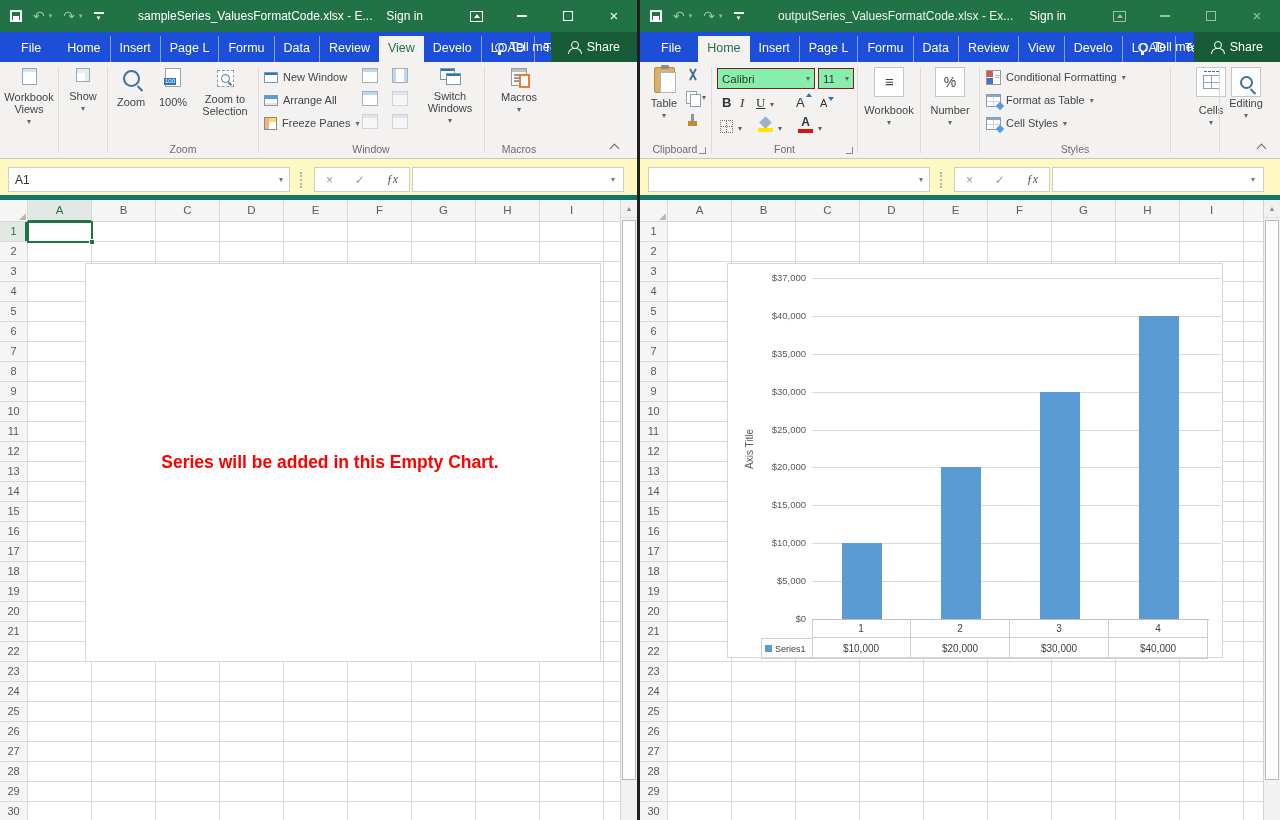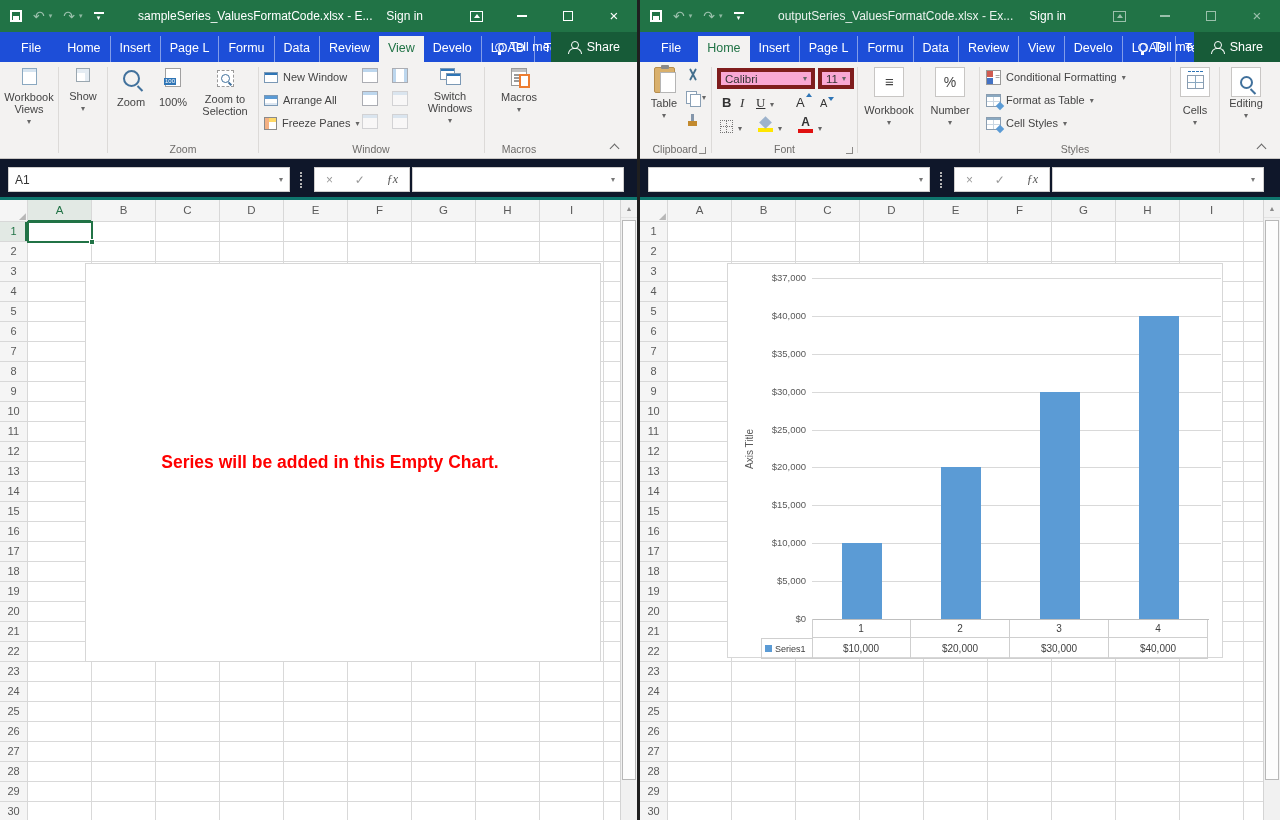--- a/index.html
+++ b/index.html
@@ -89,21 +89,21 @@
   .i-clip::after { content:""; position:absolute; left:5px; top:4px; width:14px; height:19px; background:#fff; border:1px solid #b5b5b5; }
   .i-scis { position:relative; width:14px; height:14px; }
   .i-scis::before, .i-scis::after { content:""; position:absolute; left:6px; top:0; width:2px; height:13px; background:#44708e; border-radius:1px; }
   .i-scis::before { transform:rotate(28deg); } .i-scis::after { transform:rotate(-28deg); }
   .i-copy { position:relative; width:14px; height:14px; }
   .i-copy::before, .i-copy::after { content:""; position:absolute; width:9px; height:11px; background:#fff; border:1px solid #8aa0b5; }
   .i-copy::before { left:0; top:0; } .i-copy::after { left:4px; top:3px; }
   .i-brush { width:12px; height:13px; position:relative; }
   .i-brush::before { content:""; position:absolute; left:5px; top:0; width:3px; height:7px; background:#8496ab; }
   .i-brush::after { content:""; position:absolute; left:2px; top:7px; width:9px; height:5px; background:#c28a2e; }
-  .combo { background:#f9a8d4; border:4px solid #7f1d1d; display:flex; align-items:center; font-size:11.5px; color:#333; padding:0 4px; }
+  .combo { background:#86efac; border:1px solid #7f1d1d; display:flex; align-items:center; font-size:11.5px; color:#333; padding:0 4px; }
   .combo .car { margin-left:auto; font-size:8px; color:#666; }
   .fmt-letter { font-size:13px; color:#333; font-family:"Liberation Serif",serif; }
   .fmt-letter.b { font-weight:bold; font-family:"Liberation Sans",sans-serif; }
   .fmt-letter.i { font-style:italic; }
   .fmt-letter.u { text-decoration:underline; }
   .grow-font, .shrink-font { position:relative; font-size:13px; color:#333; }
   .grow-font::after { content:""; position:absolute; top:-2px; right:-7px; border-left:3px solid transparent; border-right:3px solid transparent; border-bottom:4px solid #2e75b6; }
   .shrink-font { font-size:11px; }
   .shrink-font::after { content:""; position:absolute; top:0; right:-7px; border-left:3px solid transparent; border-right:3px solid transparent; border-top:4px solid #2e75b6; }
   .i-borders { width:13px; height:13px; border:1px dotted #777; position:relative; }
@@ -124,21 +124,21 @@
   .i-grid.brush::after { content:""; position:absolute; right:-3px; bottom:-3px; width:6px; height:6px; background:#5b9bd5; transform:rotate(45deg); }
   .boxic { width:30px; height:30px; background:#fff; border:1px solid #c8c6c4; display:flex; align-items:center; justify-content:center; }
   .i-cells { width:17px; height:14px; border:1px solid #8a9db0; background:
       linear-gradient(to right,transparent 7px,#8aa8c0 7px 8px,transparent 8px),
       linear-gradient(transparent 6px,#8aa8c0 6px 7px,transparent 7px),#fff; position:relative; }
   .i-cells::before { content:""; position:absolute; left:0; top:-5px; width:15px; border-top:1px dashed #2e75b6; }
   .alignic { font-size:15px; color:#444; letter-spacing:-1px; }
   .pctic { font-size:14px; color:#444; }
 
   
-  .fbar { position:absolute; top:159px; left:0; right:0; height:41px; background:#0f172a; border-bottom:3px solid #0f766e; }
+  .fbar { position:absolute; top:159px; left:0; right:0; height:41px; background:#fef9c3; border-bottom:5px solid #0f766e; }
   .namebox { position:absolute; left:8px; top:8px; width:282px; height:25px; background:#fff; border:1px solid #d0cecd; font-size:12px; color:#333; padding:0 6px; font-family:"Liberation Sans",sans-serif; }
   .nb-caret { position:absolute; left:272px; top:8px; width:18px; height:25px; font-size:8px; color:#777; text-align:center; line-height:25px; }
   .fdots { position:absolute; left:300px; top:13px; height:16px; border-left:2px dotted #b5b5b5; }
   .fxstrip { position:absolute; left:314px; top:8px; width:96px; height:25px; background:#fff; border:1px solid #d0cecd; display:flex; align-items:center; justify-content:space-around; }
   .fxbtn { font-size:12px; color:#9a9a9a; }
   .fxbtn.fx { color:#555; font-style:italic; font-family:"Liberation Serif",serif; }
   .finput { position:absolute; left:412px; top:8px; width:212px; height:25px; background:#fff; border:1px solid #d0cecd; font-size:12px; padding:0 6px; }
   .fexpand { position:absolute; left:604px; top:8px; width:18px; height:25px; font-size:8px; color:#777; text-align:center; line-height:25px; }
 
   
@@ -520,21 +520,21 @@
       </div>
       <div class="rowbtn" style="left:6px;top:51px;">
         <span class="i-grid brush"></span>
         <span>Cell Styles</span>
         <span class="car">▾</span>
       </div>
       <div class="glabel">Styles</div>
     </div>
     <div class="gdiv" style="left:530px;"></div>
     <div class="rgroup" style="left:531px;width:48px;">
-      <div class="bigbtn" style="left:4px;top:5px;width:40px;">
+      <div class="bigbtn" style="left:20px;top:5px;width:40px;">
         <span class="boxic">
             <span class="i-cells"></span>
           </span>
         <span style="margin-top:7px;">Cells</span>
         <span class="car">▾</span>
       </div>
     </div>
     <div class="gdiv" style="left:579px;"></div>
     <div class="rgroup" style="left:580px;width:52px;">
       <div class="bigbtn" style="left:2px;top:5px;width:48px;">

